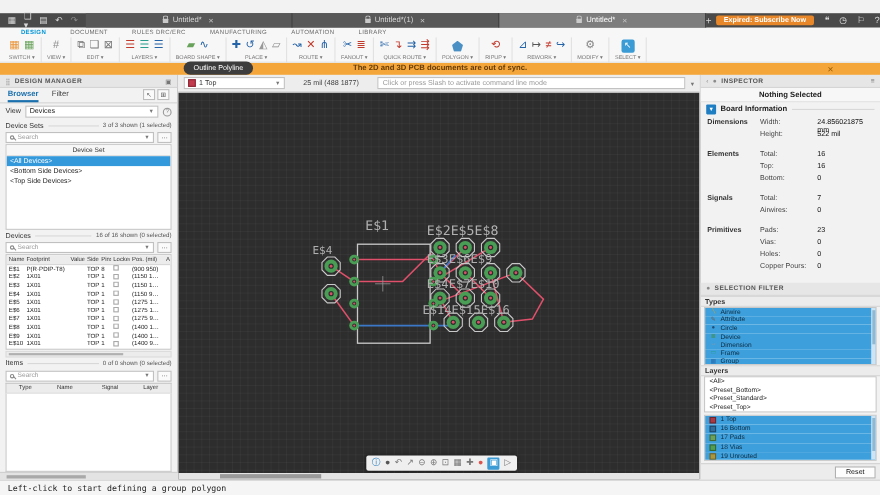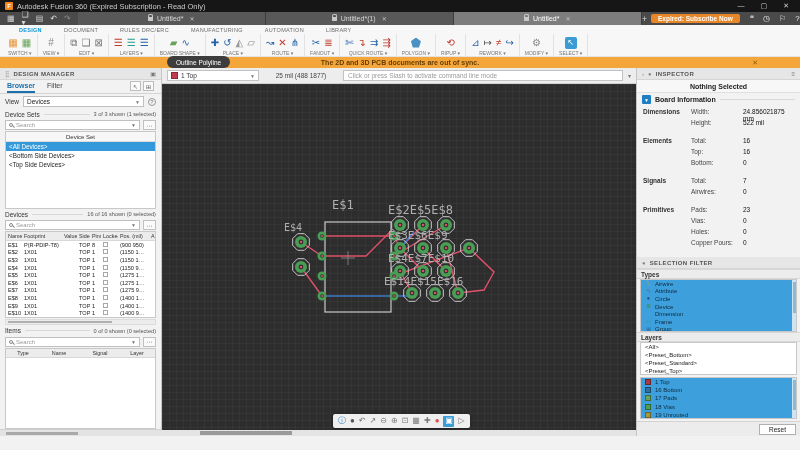--- a/index.html
+++ b/index.html
@@ -138,29 +138,20 @@
   .reset-btn { background:#fdfdfd; border:1px solid #b0b0b0; font-size:6.5px; color:#222; padding:1px 9px; }
 
   
   .statusbar { position:absolute; left:0; top:436px; width:800px; height:14px; background:#f5f5f5; border-top:1px solid #cfcfcf; display:flex; align-items:center; padding:0 7px; font-family:"DejaVu Sans Mono", monospace; font-size:7.5px; color:#222; z-index:11; }
 </style>
 </head>
 <body>
 
 <div class="app">
 
-  <div class="titlebar">
-    <span class="fusion-logo">F</span>
-    <span class="app-title">Autodesk Fusion 360 (Expired Subscription - Read Only)</span>
-    <span class="win-controls">
-        <span>—</span>
-        <span>▢</span>
-        <span>✕</span>
-      </span>
-  </div>
 
   <div class="tabbar">
     <div class="qat">
         <span>▦</span>
         <span>❏ ▾</span>
         <span>▤</span>
         <span>↶</span>
         <span class="dim">↷</span>
       </div>
     <div class="doc-tabs">
@@ -807,14 +798,17 @@
         </div>
         <span class="vscroll">
           <span class="vthumb" style="height:75%"></span>
         </span>
       </div>
     <div class="reset-row">
       <button class="reset-btn">Reset</button>
     </div>
   </div>
 
+  <div class="statusbar">
+    <span>Left-click to start defining a group polygon</span>
+  </div>
 
 </div>
 
 </body></html>

